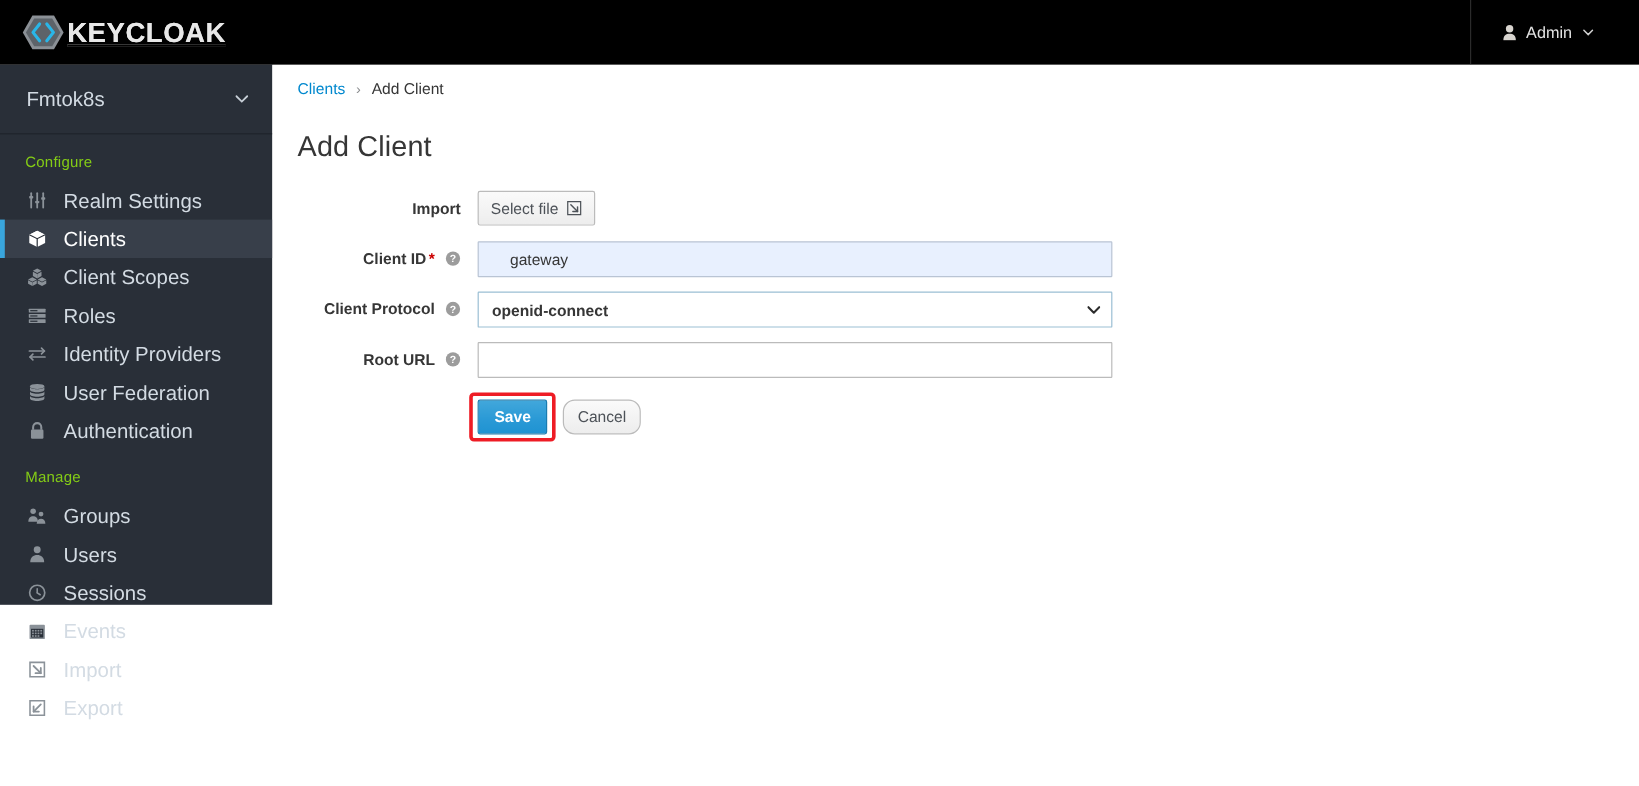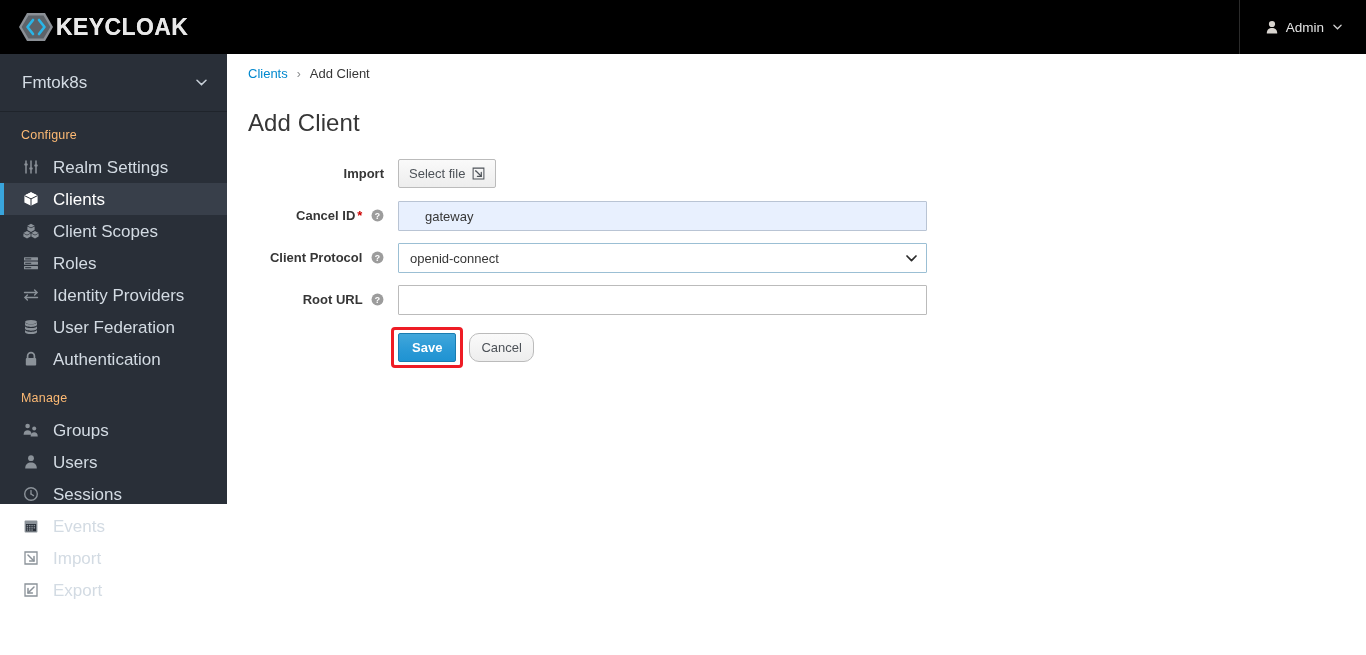--- a/index.html
+++ b/index.html
@@ -19,42 +19,42 @@
   }
   .brand { display: flex; align-items: center; padding-left: 18px; text-decoration: underline; }
   .brand-logo { width: 36px; height: 32px; display: block; }
   .brand-text {
     font-size: 23px; font-weight: bold; letter-spacing: .4px;
     margin-left: 2px; line-height: 1;
     background: linear-gradient(90deg,#ffffff 0%,#d7d7d7 55%,#9e9e9e 100%);
     -webkit-background-clip: text; background-clip: text; color: #e8e8e8;
   }
   .topbar-right {
-    position: absolute; right: 2px; top: 0; height: 54px;
+    position: absolute; right: 16px; top: 0; height: 54px;
     display: flex; align-items: center; padding: 0 22px 0 26px;
     border-left: 1px solid #2b2b2b;
   }
   .admin-user { display: flex; align-items: center; color: #e3e3e3; font-size: 13.5px; }
   .admin-icon { width: 12px; height: 14px; margin-right: 8px; display:block; }
   .caret-down { margin-left: 9px; width: 9px; height: 6px; display:block; }
 
   
   .sidebar {
     position: absolute; left: 0; top: 54px; width: 227px; height: 450px;
     background: #292f38;
   }
   .realm-select {
     height: 58px; display: flex; align-items: center; justify-content: space-between;
     padding: 0 20px 0 22px; border-bottom: 1px solid #1f242b; cursor: pointer;
   }
   .realm-name { color: #d3dbe3; font-size: 17px; }
   .realm-caret { width: 11px; height: 7px; display:block; }
 
   .nav-section-title {
-    color: #fdba74; font-size: 12.5px; padding: 16px 0 9px 21px; letter-spacing: .2px;
+    color: #84cc16; font-size: 12.5px; padding: 16px 0 9px 21px; letter-spacing: .2px;
   }
   .nav-item {
     display: flex; align-items: center; height: 32px; padding-left: 22px;
     color: #d3dbe3; font-size: 17px; cursor: pointer; position: relative;
   }
   .nav-item.active { background: #383f4a; }
   .nav-item.active::before {
     content:""; position:absolute; left:0; top:0; bottom:0; width:4px; background:#39a5dc;
   }
   .nav-item.active .nav-label { color: #fff; }
@@ -105,21 +105,21 @@
   }
   .select-file-icon { width: 13px; height: 13px; margin-left: 7px; display:block; }
 
   .text-input {
     width: 529px; height: 30px; border: 1px solid #bbb; background: #fff;
     font-family: "Liberation Sans", sans-serif; font-size: 13px; color: #363636;
     padding: 0 26px; border-radius: 1px; outline: none;
   }
   .text-input.autofilled { background: #e8f0fe; border-color: #b9c4d4; }
 
-  .select-wrap { position: relative; width: 529px; height: 26px; }
+  .select-wrap { position: relative; width: 529px; height: 26px; font-weight: bold; }
   .select-input {
     width: 529px; height: 30px; border: 1px solid #9bbfd4; background: #fff;
     font-family: "Liberation Sans", sans-serif; font-size: 13px; color: #363636;
     padding: 0 28px 0 11px; border-radius: 1px; outline: none;
     display: flex; align-items: center; cursor: pointer;
   }
   .select-caret {
     position: absolute; right: 10px; top: 12px; width: 11px; height: 7px; pointer-events: none;
   }
 
@@ -392,21 +392,21 @@
                 <line x1="4" y1="4" x2="10" y2="10"></line>
                 <polyline points="10,5.8 10,10 5.8,10"></polyline>
               </g>
             </svg>
           </button>
         </div>
       </div>
 
       <div class="form-row">
         <div class="form-label">
-          <span>Cancel ID</span><span class="req-star">*</span>
+          <span>Client ID</span><span class="req-star">*</span>
           <svg class="help-icon" viewBox="0 0 14 14">
             <circle cx="7" cy="7" r="6.4" fill="#9c9c9c"></circle>
             <text x="7" y="10.4" font-size="9.4" font-family="Liberation Sans, sans-serif" font-weight="bold" fill="#fff" text-anchor="middle">?</text>
           </svg>
         </div>
         <div class="field">
           <input class="text-input autofilled" type="text" value="gateway" style="">
         </div>
       </div>
 

